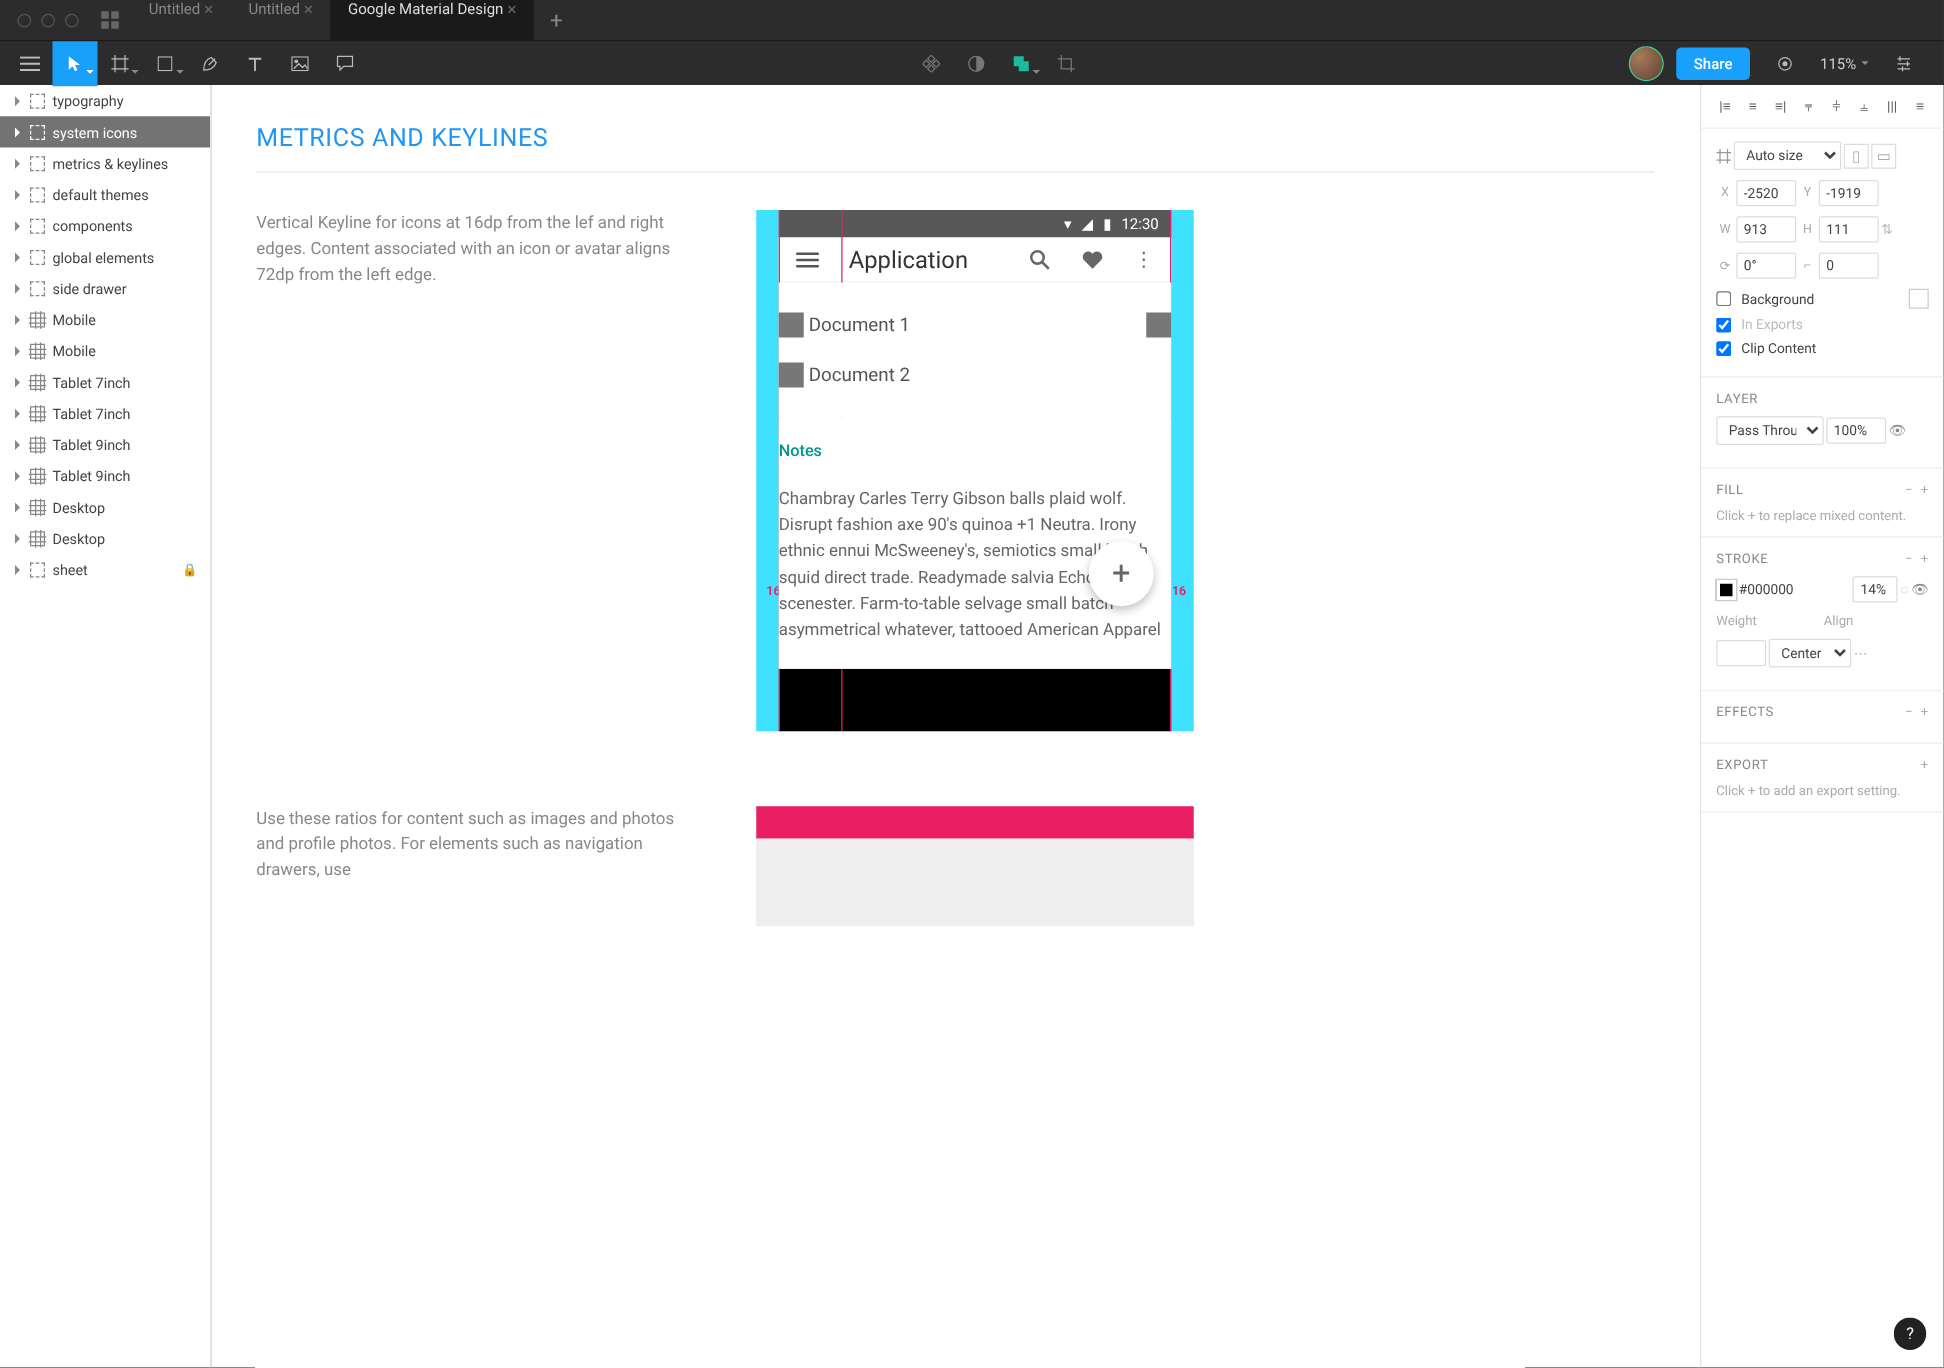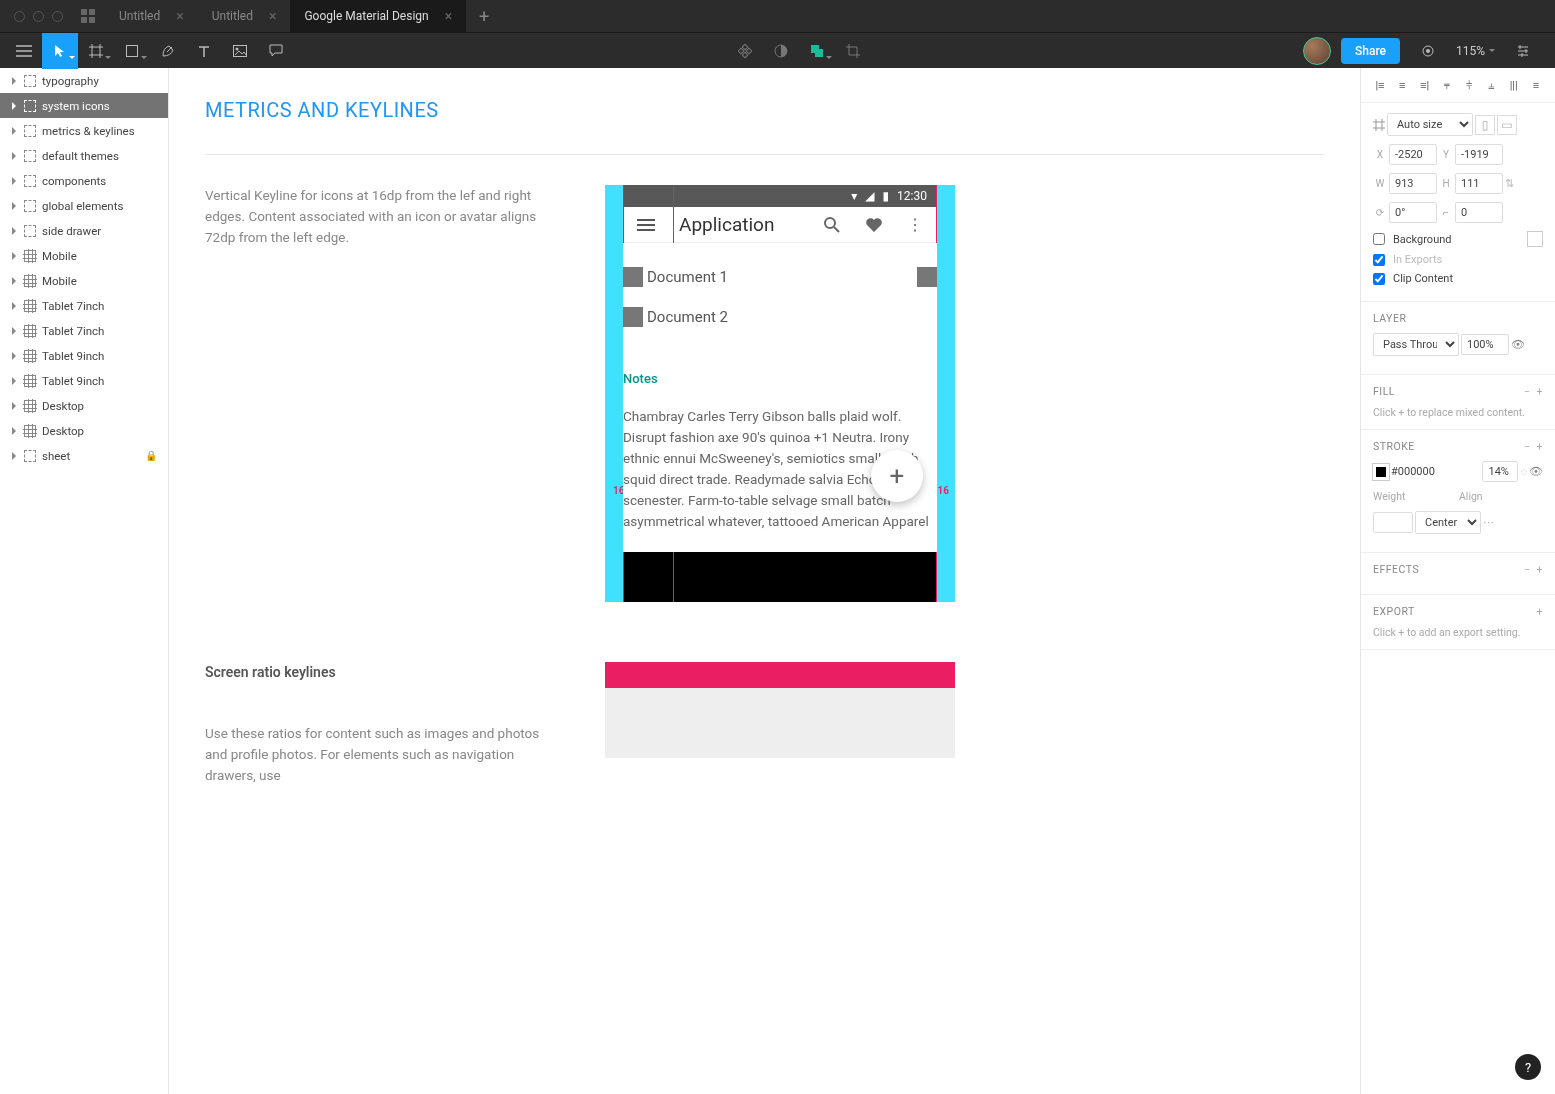--- a/index.html
+++ b/index.html
@@ -4,21 +4,21 @@
 <style>
 * { margin: 0; padding: 0; box-sizing: border-box; font-family: -apple-system, BlinkMacSystemFont, "Segoe UI", Roboto, sans-serif; }
 html, body { width: 100%; height: 100%; overflow: hidden; background: #2c2c2c; }
 
 
 .tabbar { height: 32px; background: #2c2c2c; display: flex; align-items: center; }
 .traffic { display: flex; gap: 8px; padding: 0 14px; }
 .traffic span { width: 11px; height: 11px; border-radius: 50%; border: 1px solid #555; }
 .grid-icon { width: 14px; height: 14px; margin: 0 10px 0 4px; display: grid; grid-template-columns: 1fr 1fr; grid-template-rows: 1fr 1fr; gap: 2px; }
 .grid-icon span { background: #666; }
-.tab { height: 32px; padding: 0 14px; display: flex; align-items: center; gap: 16px; color: #888; font-size: 12px; cursor: pointer; position: relative; }
+.tab { height: 32px; padding: 0 14px; display: flex; gap: 3px; color: #888; font-size: 12px; cursor: pointer; position: relative; }
 .tab.active { background: #1a1a1a; color: #ddd; }
 .tab .close { font-size: 14px; color: #666; }
 .newtab { width: 24px; height: 24px; display: flex; align-items: center; justify-content: center; color: #888; font-size: 18px; margin-left: 6px; cursor: pointer; }
 
 
 .toolbar { height: 36px; background: #2c2c2c; border-top: 1px solid #1a1a1a; display: flex; align-items: center; padding: 0 6px; }
 .tool { width: 36px; height: 36px; display: flex; align-items: center; justify-content: center; color: #bbb; cursor: pointer; position: relative; }
 .tool.active { background: #18a0fb; color: #fff; }
 .tool.drop::after { content: ""; position: absolute; right: 3px; bottom: 7px; border: 3px solid transparent; border-top-color: #888; }
 .tool.active.drop::after { border-top-color: #fff; }
@@ -42,21 +42,21 @@
 .layer-icon { width: 12px; height: 12px; border: 1px dashed #888; }
 .layer-row.sel .layer-icon { border-color: #fff; }
 .layer-icon.frame { border: 1px solid #888; position: relative; }
 .layer-icon.frame::before, .layer-icon.frame::after { content: ""; position: absolute; background: #888; }
 .layer-icon.frame::before { left: -2px; right: -2px; top: 3px; height: 1px; box-shadow: 0 4px 0 #888; }
 .layer-icon.frame::after { top: -2px; bottom: -2px; left: 3px; width: 1px; box-shadow: 4px 0 0 #888; }
 .lock { margin-left: auto; font-size: 10px; color: #999; }
 
 
 .canvas { flex: 1; background: #fff; overflow: auto; padding: 30px 36px; color: #555; }
-.section-title { color: #2196f3; font-size: 20px; font-weight: 400; letter-spacing: 0.5px; margin-bottom: 32px; }
+.section-title { color: #2196f3; font-size: 20px; font-weight: 400; letter-spacing: 0.5px; margin-bottom: 15px; }
 .hr { border: none; border-top: 1px solid #e6e6e6; margin-bottom: 30px; }
 .content-row { display: flex; gap: 60px; }
 .desc { width: 340px; color: #888; font-size: 13.5px; line-height: 1.55; }
 .mock { width: 350px; position: relative; border-left: 18px solid #40e0ff; border-right: 18px solid #40e0ff; }
 .statusbar { height: 22px; background: #585858; display: flex; align-items: center; justify-content: flex-end; padding: 0 10px; gap: 8px; color: #fff; font-size: 12px; }
 .appbar { height: 36px; background: #fff; display: flex; align-items: center; padding: 0 14px; gap: 24px; border-bottom: 1px solid #eee; }
 .ham { width: 18px; display: flex; flex-direction: column; gap: 3px; }
 .ham span { height: 2px; background: #555; }
 .apptitle { font-size: 19px; color: #333; flex: 1; }
 .appicon { color: #666; }
@@ -365,21 +365,20 @@
             <div class="notes">Chambray Carles Terry Gibson balls plaid wolf. Disrupt fashion axe 90's quinoa +1 Neutra. Irony ethnic ennui McSweeney's, semiotics small batch squid direct trade. Readymade salvia Echo Park scenester. Farm-to-table selvage small batch asymmetrical whatever, tattooed American Apparel</div>
             <div class="fab">+</div>
           </div>
           <div class="black"></div>
         </div>
       </div>
     </div>
 
     <div class="sec2 content-row">
       <div class="desc">
-        <h4>Screen ratio keylines</h4>
         <div style="color:#888">Use these ratios for content such as images and photos and profile photos. For elements such as navigation drawers, use</div>
       </div>
       <div>
         <div class="pinkbar"></div>
         <div class="greybox"></div>
       </div>
     </div>
   </div>
 
   <div class="rightpanel">

